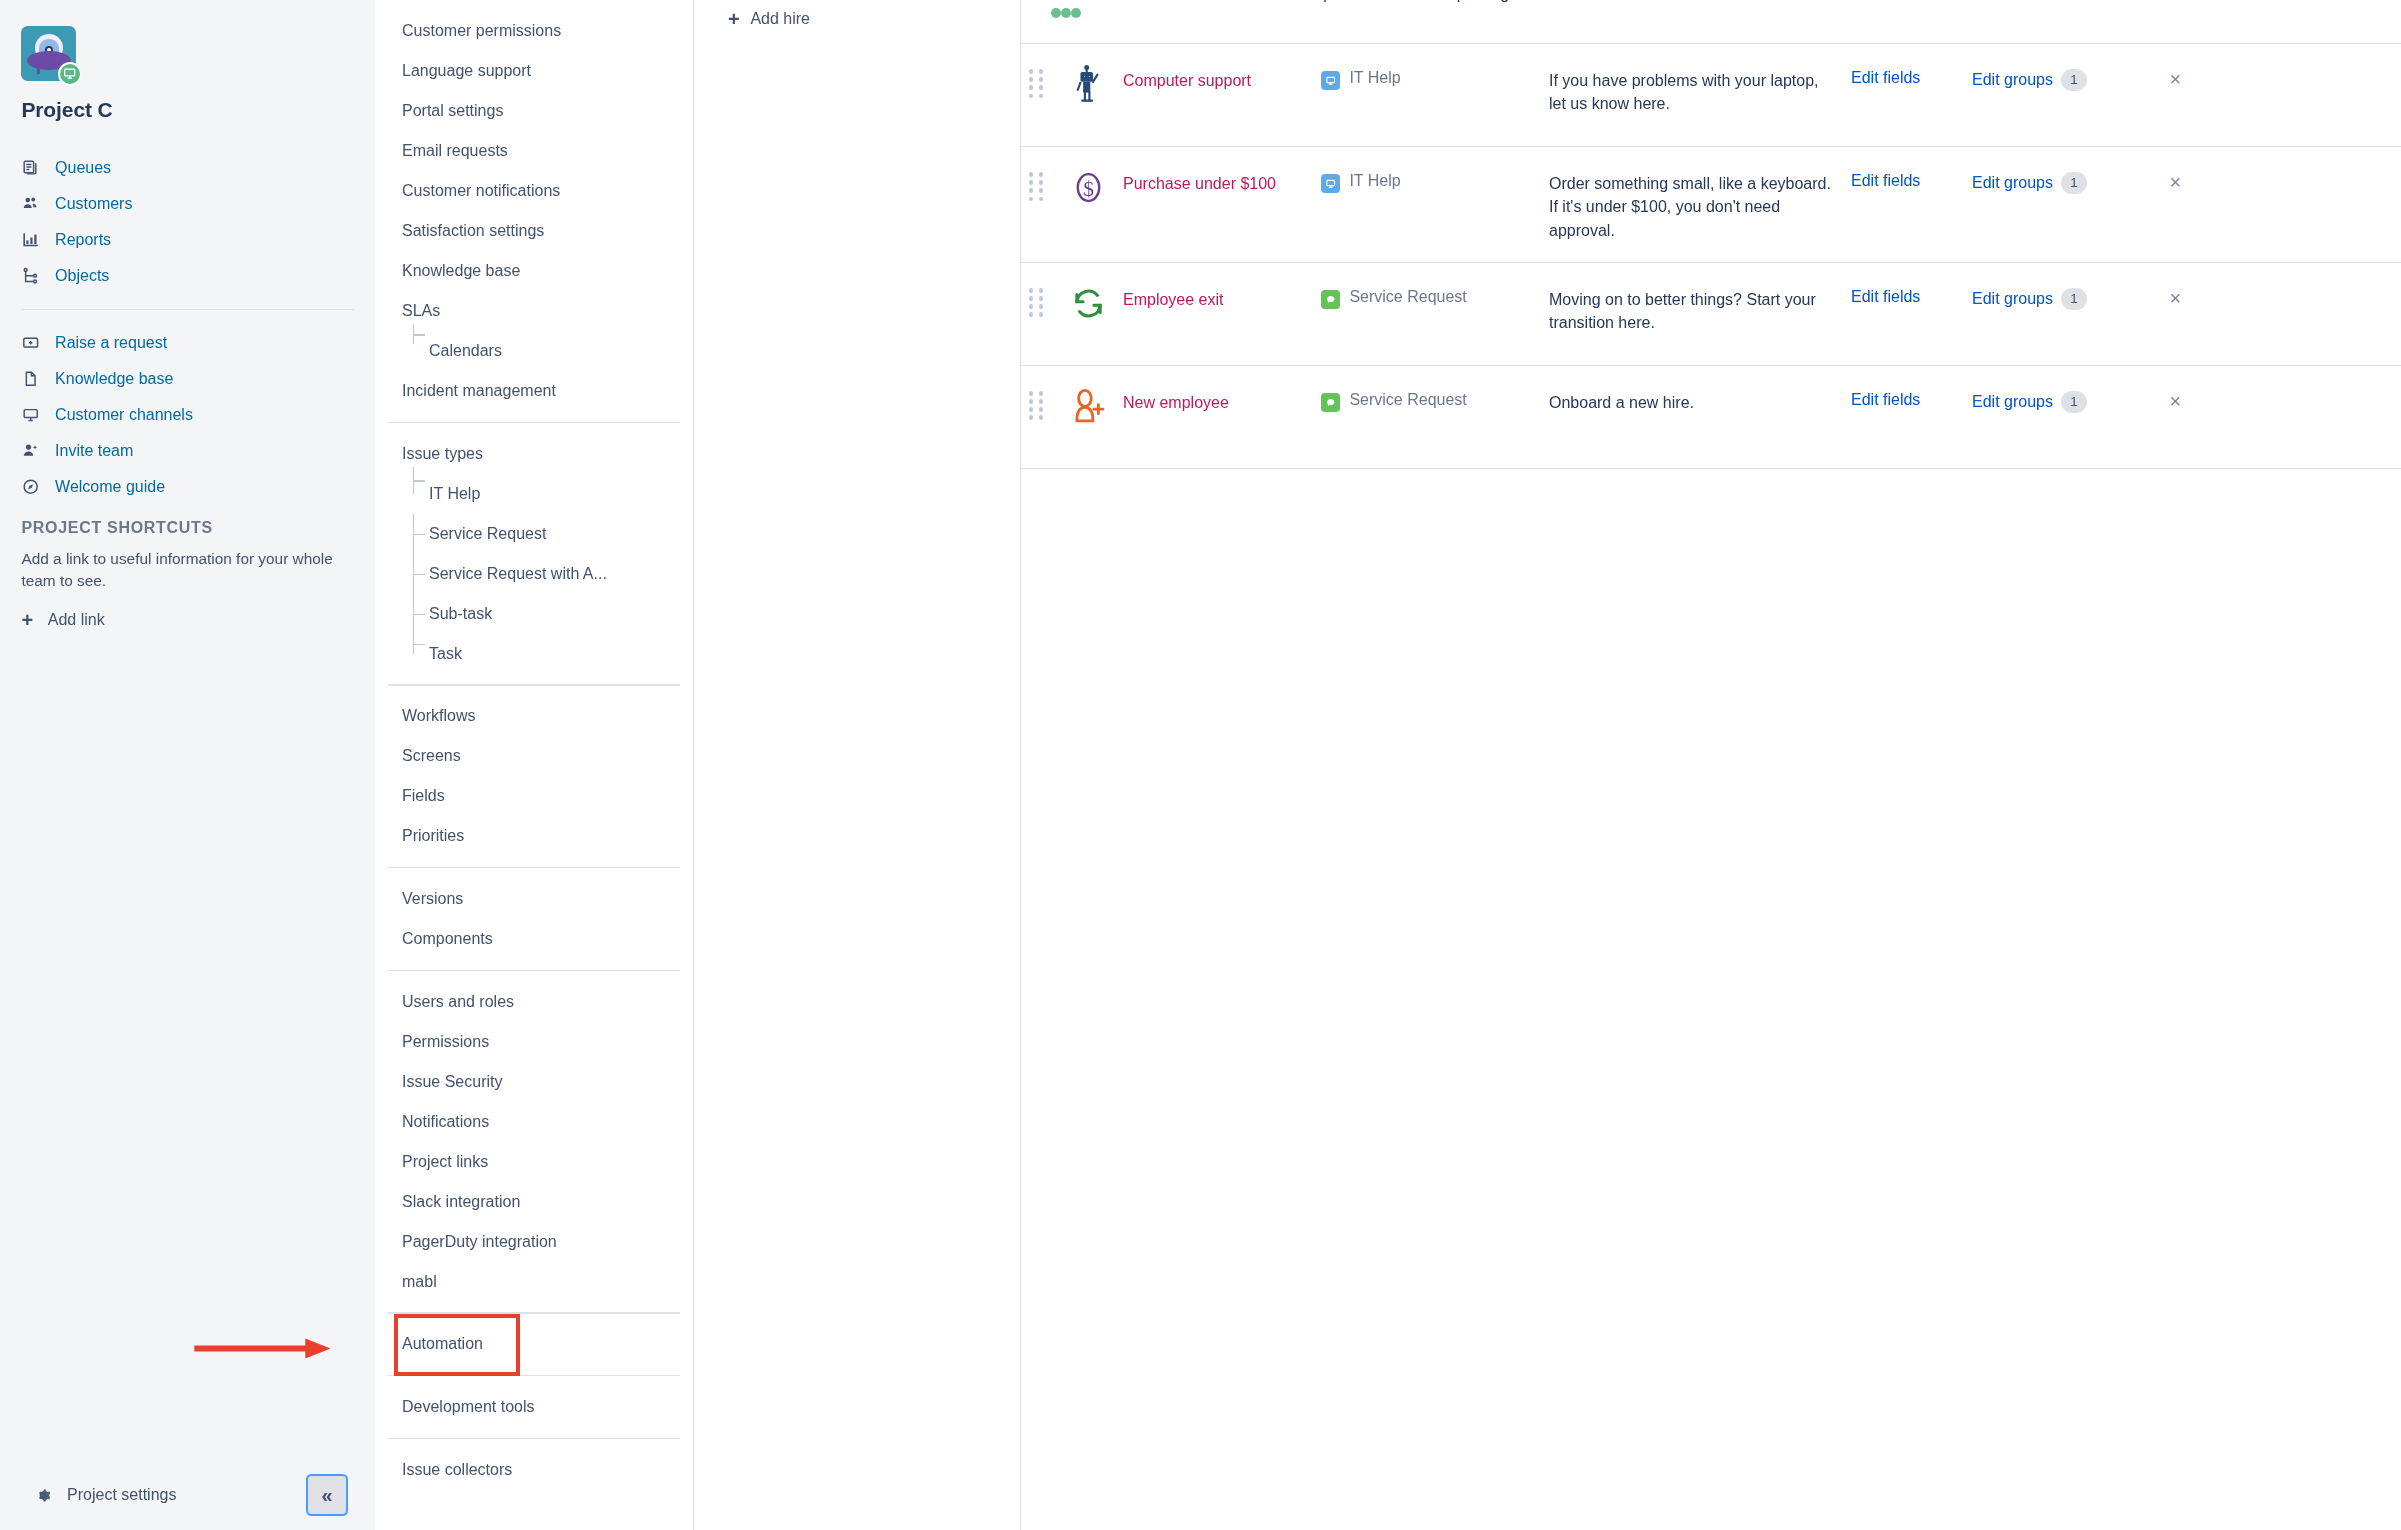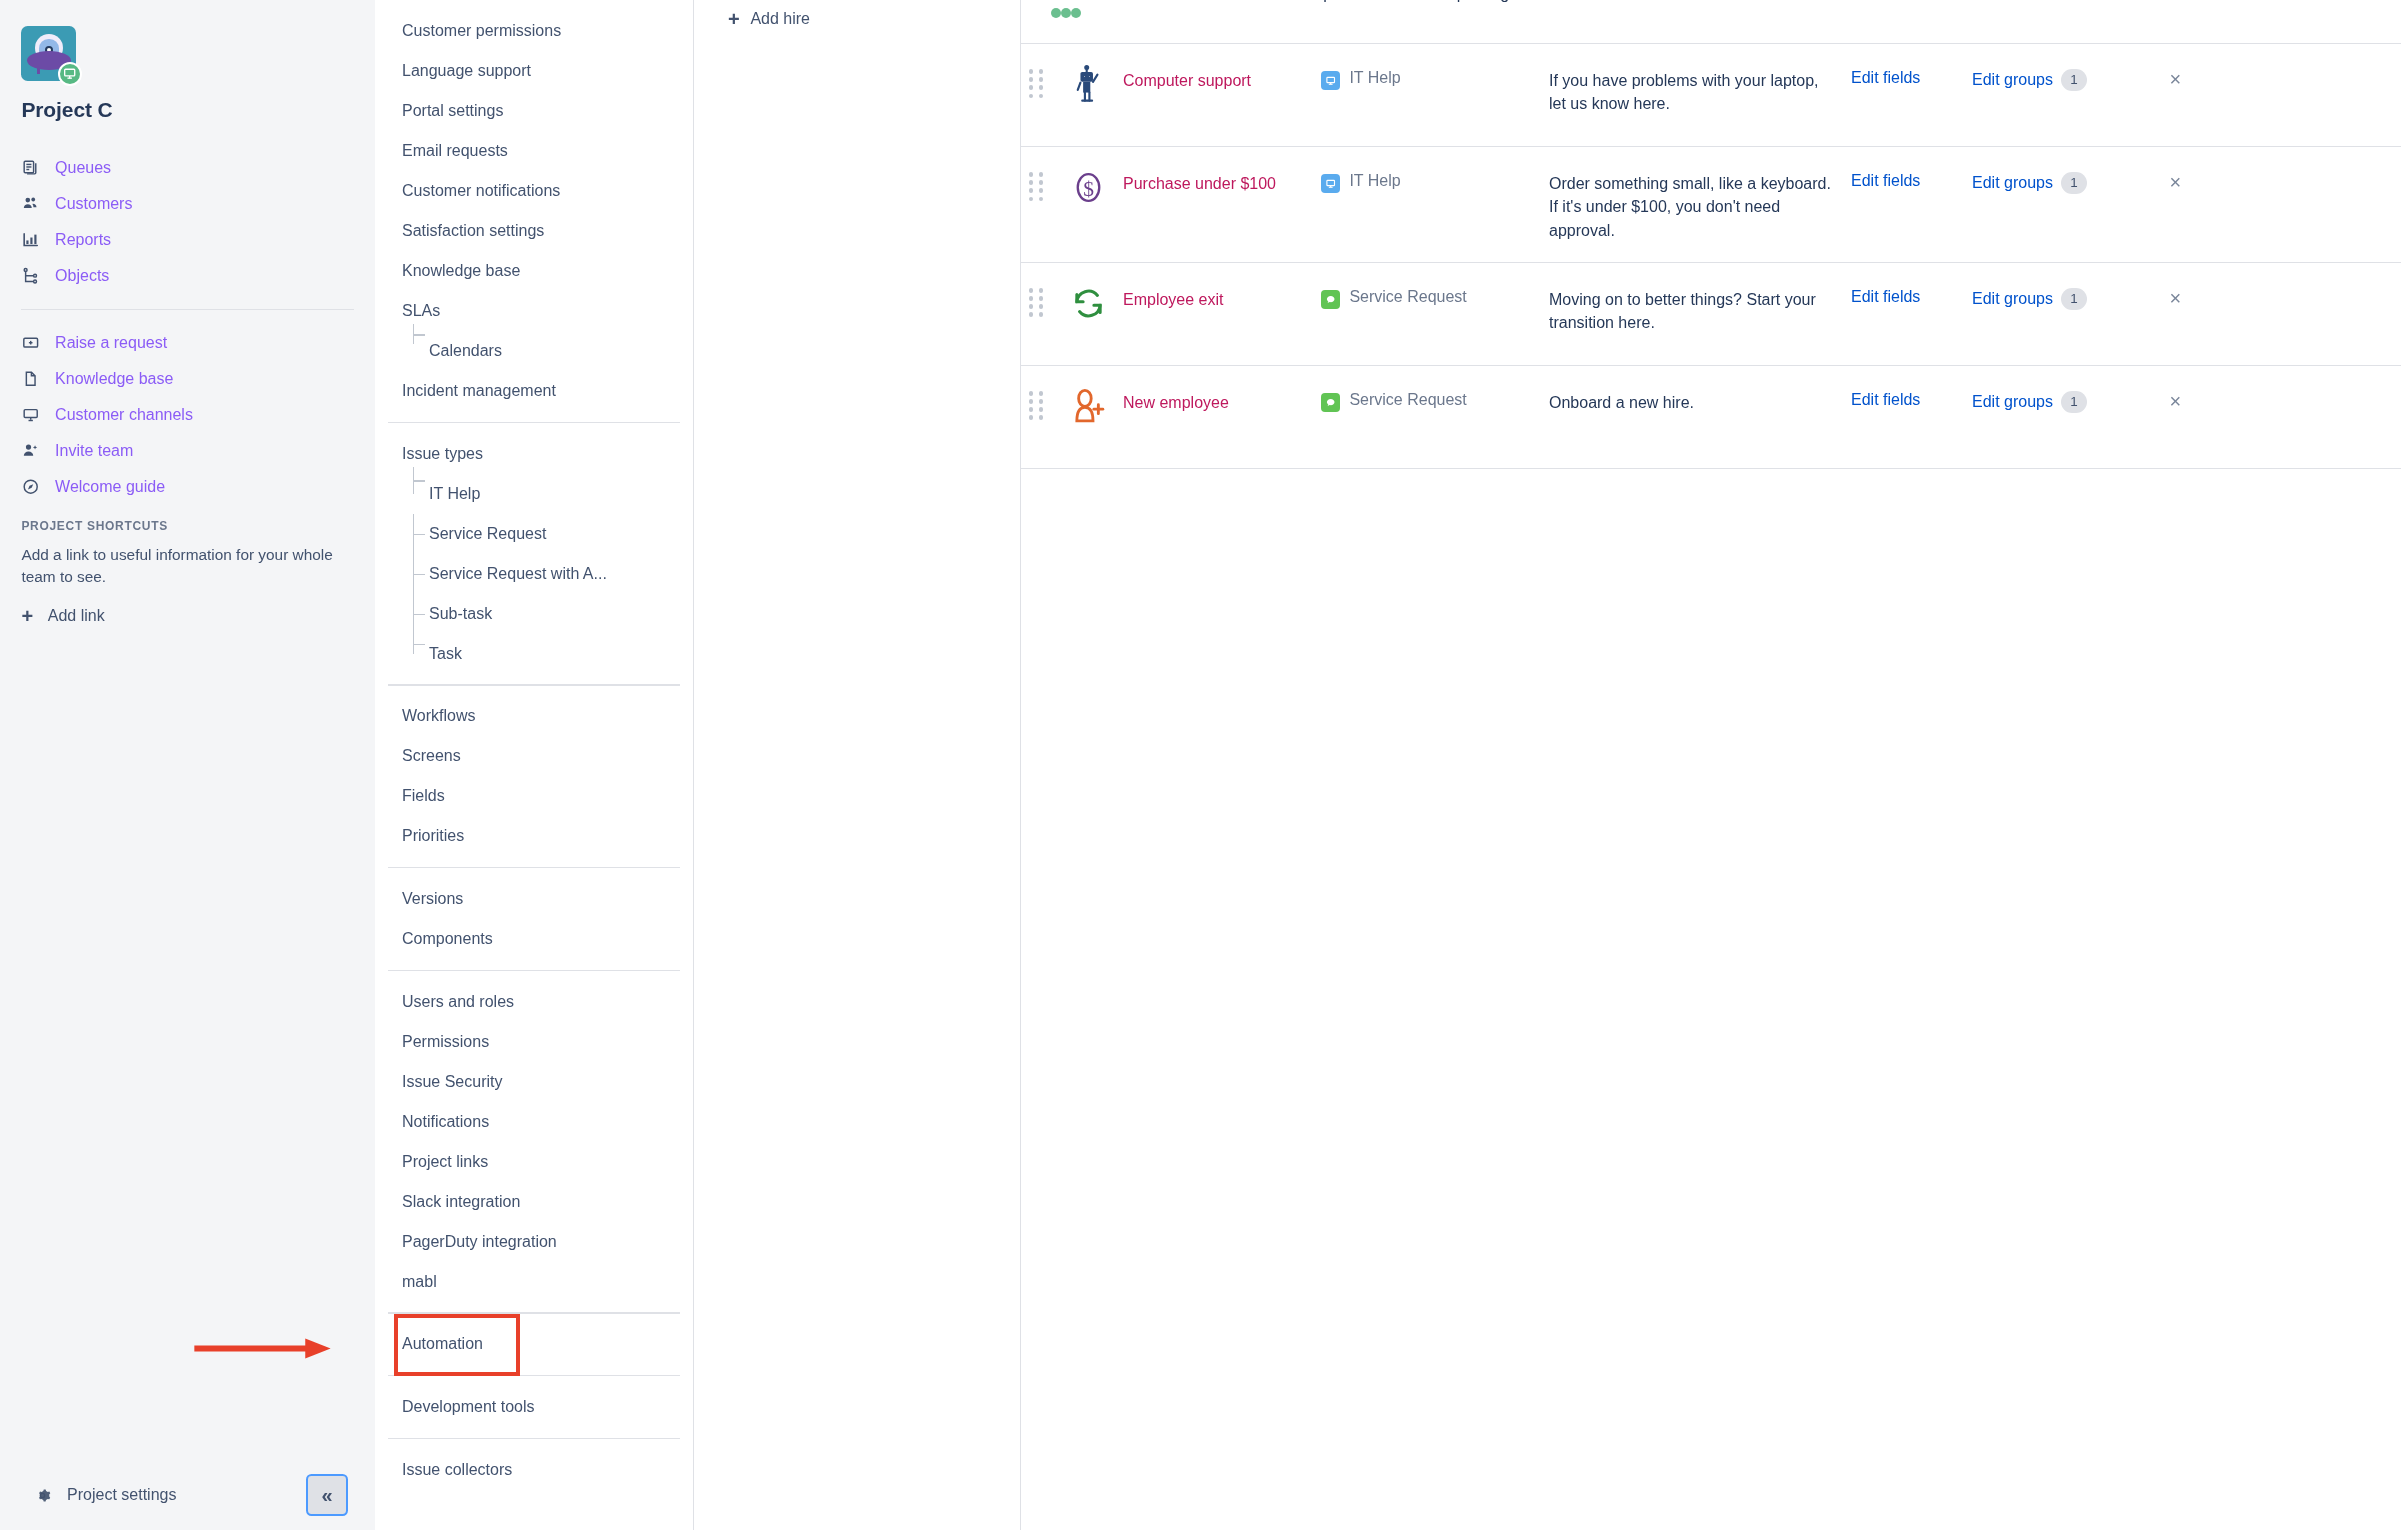--- a/index.html
+++ b/index.html
@@ -61,30 +61,30 @@
   }
   .proj-title {
     font-size: 21px; font-weight: bold; color: #253858;
     letter-spacing: -0.1px;
   }
 
   .nav-group { margin-top: 28px; }
   .nav-item {
     display: flex; align-items: center; gap: 14.7px;
     height: 36px; padding-left: 21.4px;
-    color: #8b5cf6; font-size: 16px;
+    color: #0369a1; font-size: 16px;
     cursor: pointer;
   }
   .nav-icon { width: 19px; height: 19px; flex: 0 0 19px; display:flex; align-items:center; justify-content:center;}
   .nav-divider {
     height: 1.3px; background: #dfe1e6;
     margin: 14.7px 21.4px 14.7px 21.4px;
   }
   .shortcuts-head {
-    font-size: 12px; font-weight: bold; letter-spacing: 0.7px;
+    font-size: 16px; font-weight: bold; letter-spacing: 0.7px;
     color: #6b778c; padding: 14.7px 21.4px 0 21.4px;
   }
   .shortcuts-desc {
     font-size: 15.4px; color: #42526e; line-height: 1.4;
     padding: 10.7px 34px 0 21.4px;
   }
   .add-link {
     display: flex; align-items: center; gap: 14.7px;
     padding: 19px 0 0 21.4px;
     font-size: 16px; color: #42526e; cursor: pointer;

